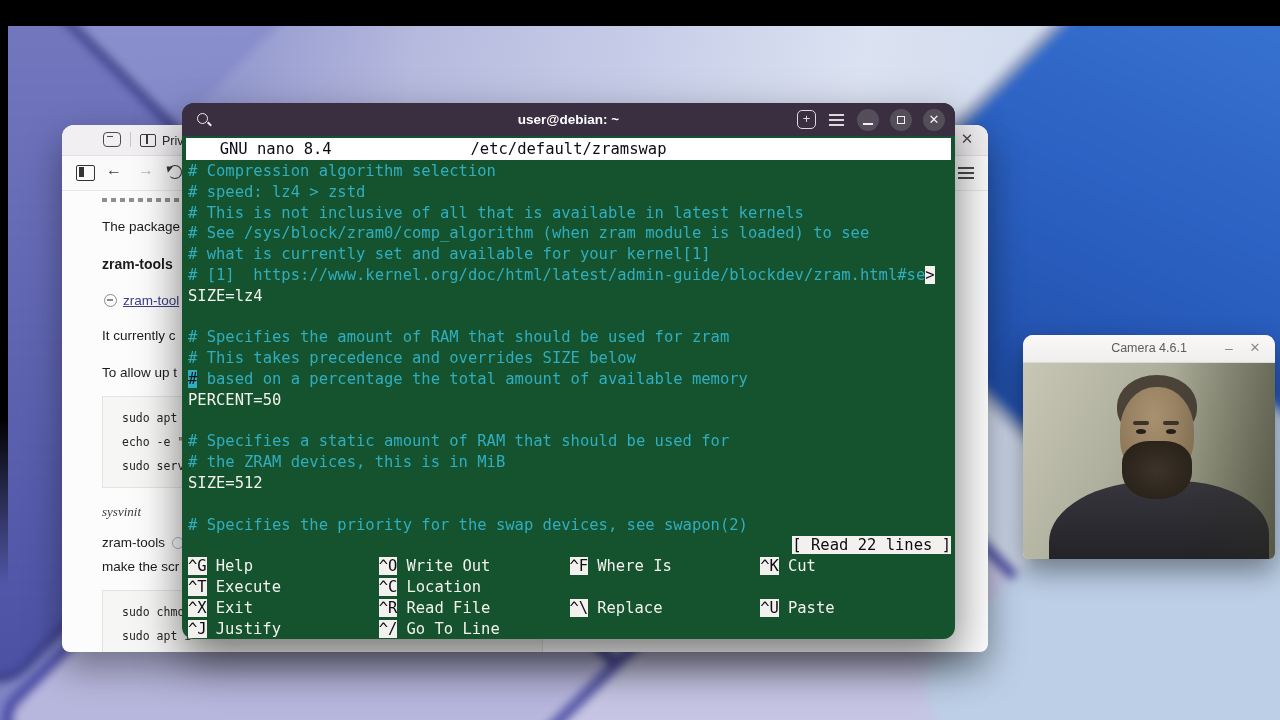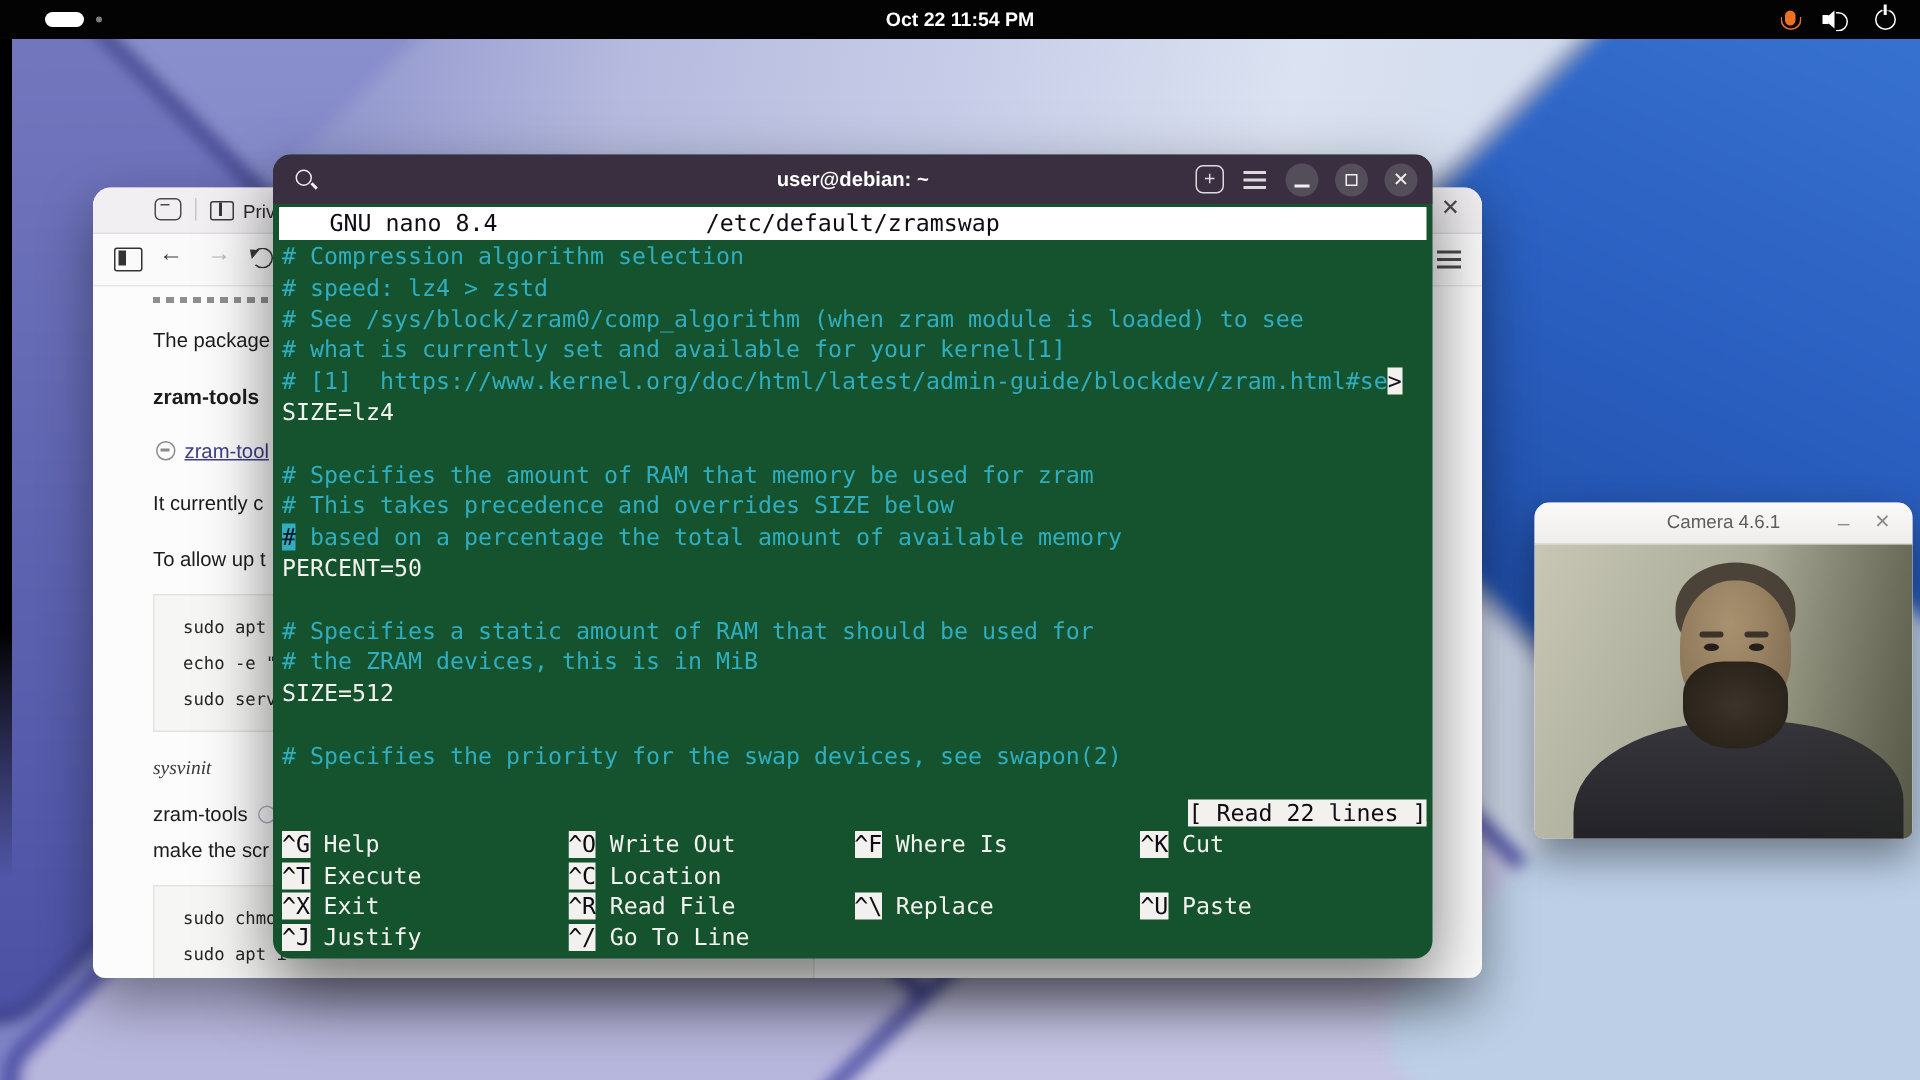--- a/index.html
+++ b/index.html
@@ -235,26 +235,27 @@
     </div>
     <div class="t-body">
       <div class="nano-titlebar">
         <span class="nano-app">  GNU nano 8.4</span>
         <span class="nano-path">/etc/default/zramswap</span>
       </div>
       <div class="term-lines">
 
       <div class="tline comment"><span class="cur"></span><span class="txt"># Compression algorithm selection</span><span class="ovf"></span></div>
           <div class="tline comment"><span class="cur"></span><span class="txt"># speed: lz4 &gt; zstd</span><span class="ovf"></span></div>
+          <div class="tline comment"><span class="cur"></span><span class="txt"># This is not inclusive of all that is available in latest kernels</span><span class="ovf"></span></div>
           <div class="tline comment"><span class="cur"></span><span class="txt"># See /sys/block/zram0/comp_algorithm (when zram module is loaded) to see</span><span class="ovf"></span></div>
           <div class="tline comment"><span class="cur"></span><span class="txt"># what is currently set and available for your kernel[1]</span><span class="ovf"></span></div>
           <div class="tline comment"><span class="cur"></span><span class="txt"># [1]  https://www.kernel.org/doc/html/latest/admin-guide/blockdev/zram.html#se</span><span class="ovf">&gt;</span></div>
           <div class="tline plain"><span class="cur"></span><span class="txt">SIZE=lz4</span><span class="ovf"></span></div>
           <div class="tline plain"><span class="cur"></span><span class="txt"></span><span class="ovf"></span></div>
-          <div class="tline comment"><span class="cur"></span><span class="txt"># Specifies the amount of RAM that memory be used for zram</span><span class="ovf"></span></div>
+          <div class="tline comment"><span class="cur"></span><span class="txt"># Specifies the amount of RAM that should be used for zram</span><span class="ovf"></span></div>
           <div class="tline comment"><span class="cur"></span><span class="txt"># This takes precedence and overrides SIZE below</span><span class="ovf"></span></div>
           <div class="tline comment"><span class="cur">#</span><span class="txt"> based on a percentage the total amount of available memory</span><span class="ovf"></span></div>
           <div class="tline plain"><span class="cur"></span><span class="txt">PERCENT=50</span><span class="ovf"></span></div>
           <div class="tline plain"><span class="cur"></span><span class="txt"></span><span class="ovf"></span></div>
           <div class="tline comment"><span class="cur"></span><span class="txt"># Specifies a static amount of RAM that should be used for</span><span class="ovf"></span></div>
           <div class="tline comment"><span class="cur"></span><span class="txt"># the ZRAM devices, this is in MiB</span><span class="ovf"></span></div>
           <div class="tline plain"><span class="cur"></span><span class="txt">SIZE=512</span><span class="ovf"></span></div>
           <div class="tline plain"><span class="cur"></span><span class="txt"></span><span class="ovf"></span></div>
           <div class="tline comment"><span class="cur"></span><span class="txt"># Specifies the priority for the swap devices, see swapon(2)</span><span class="ovf"></span></div>
         </div>
@@ -291,26 +292,14 @@
       <div class="wc-hair"></div>
       <div class="wc-face"></div>
       <div class="wc-brow-l"></div>
       <div class="wc-brow-r"></div>
       <div class="wc-eye-l"></div>
       <div class="wc-eye-r"></div>
       <div class="wc-beard"></div>
     </div>
   </div>
 
-  <div class="topbar">
-    <span class="ws-pill"></span>
-    <span class="ws-dot"></span>
-    <div class="clock">Oct 22 11:54 PM</div>
-    <div class="tb-icons">
-      <span class="ic-mic"></span>
-      <span class="ic-vol">
-          <span class="arc"></span>
-        </span>
-      <span class="ic-pow"></span>
-    </div>
-  </div>
 
 </div>
 
 </body></html>

